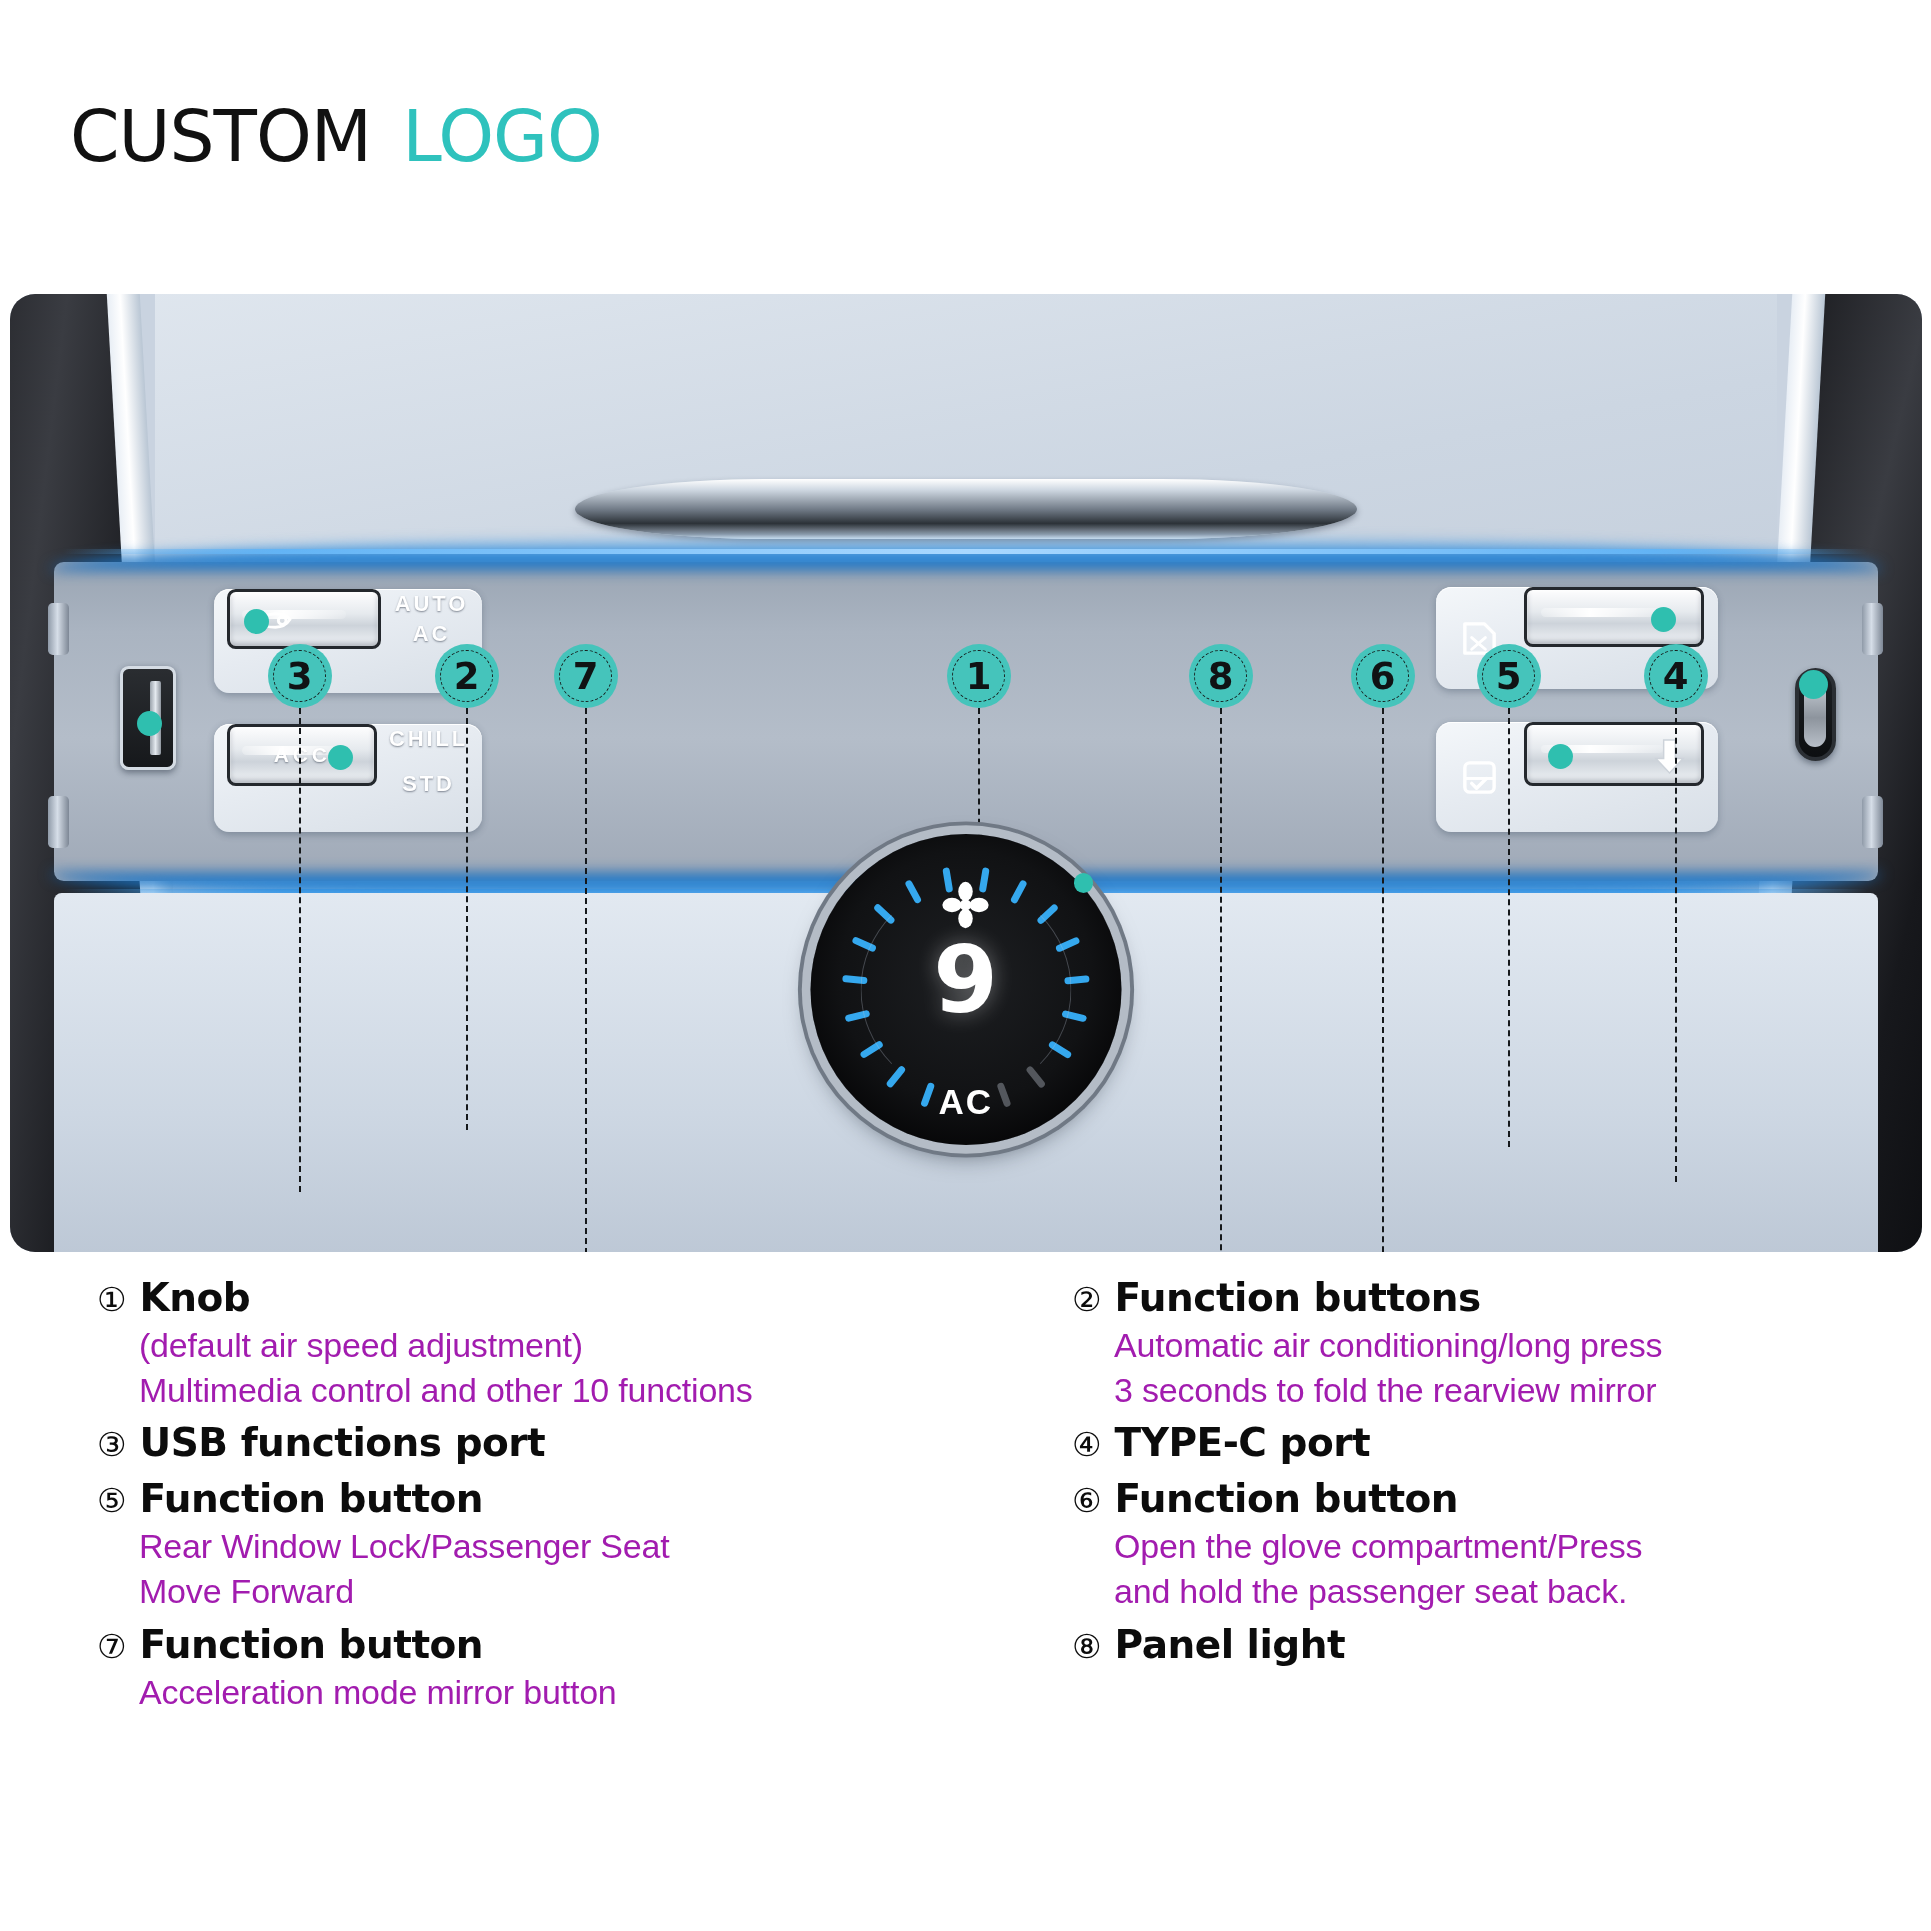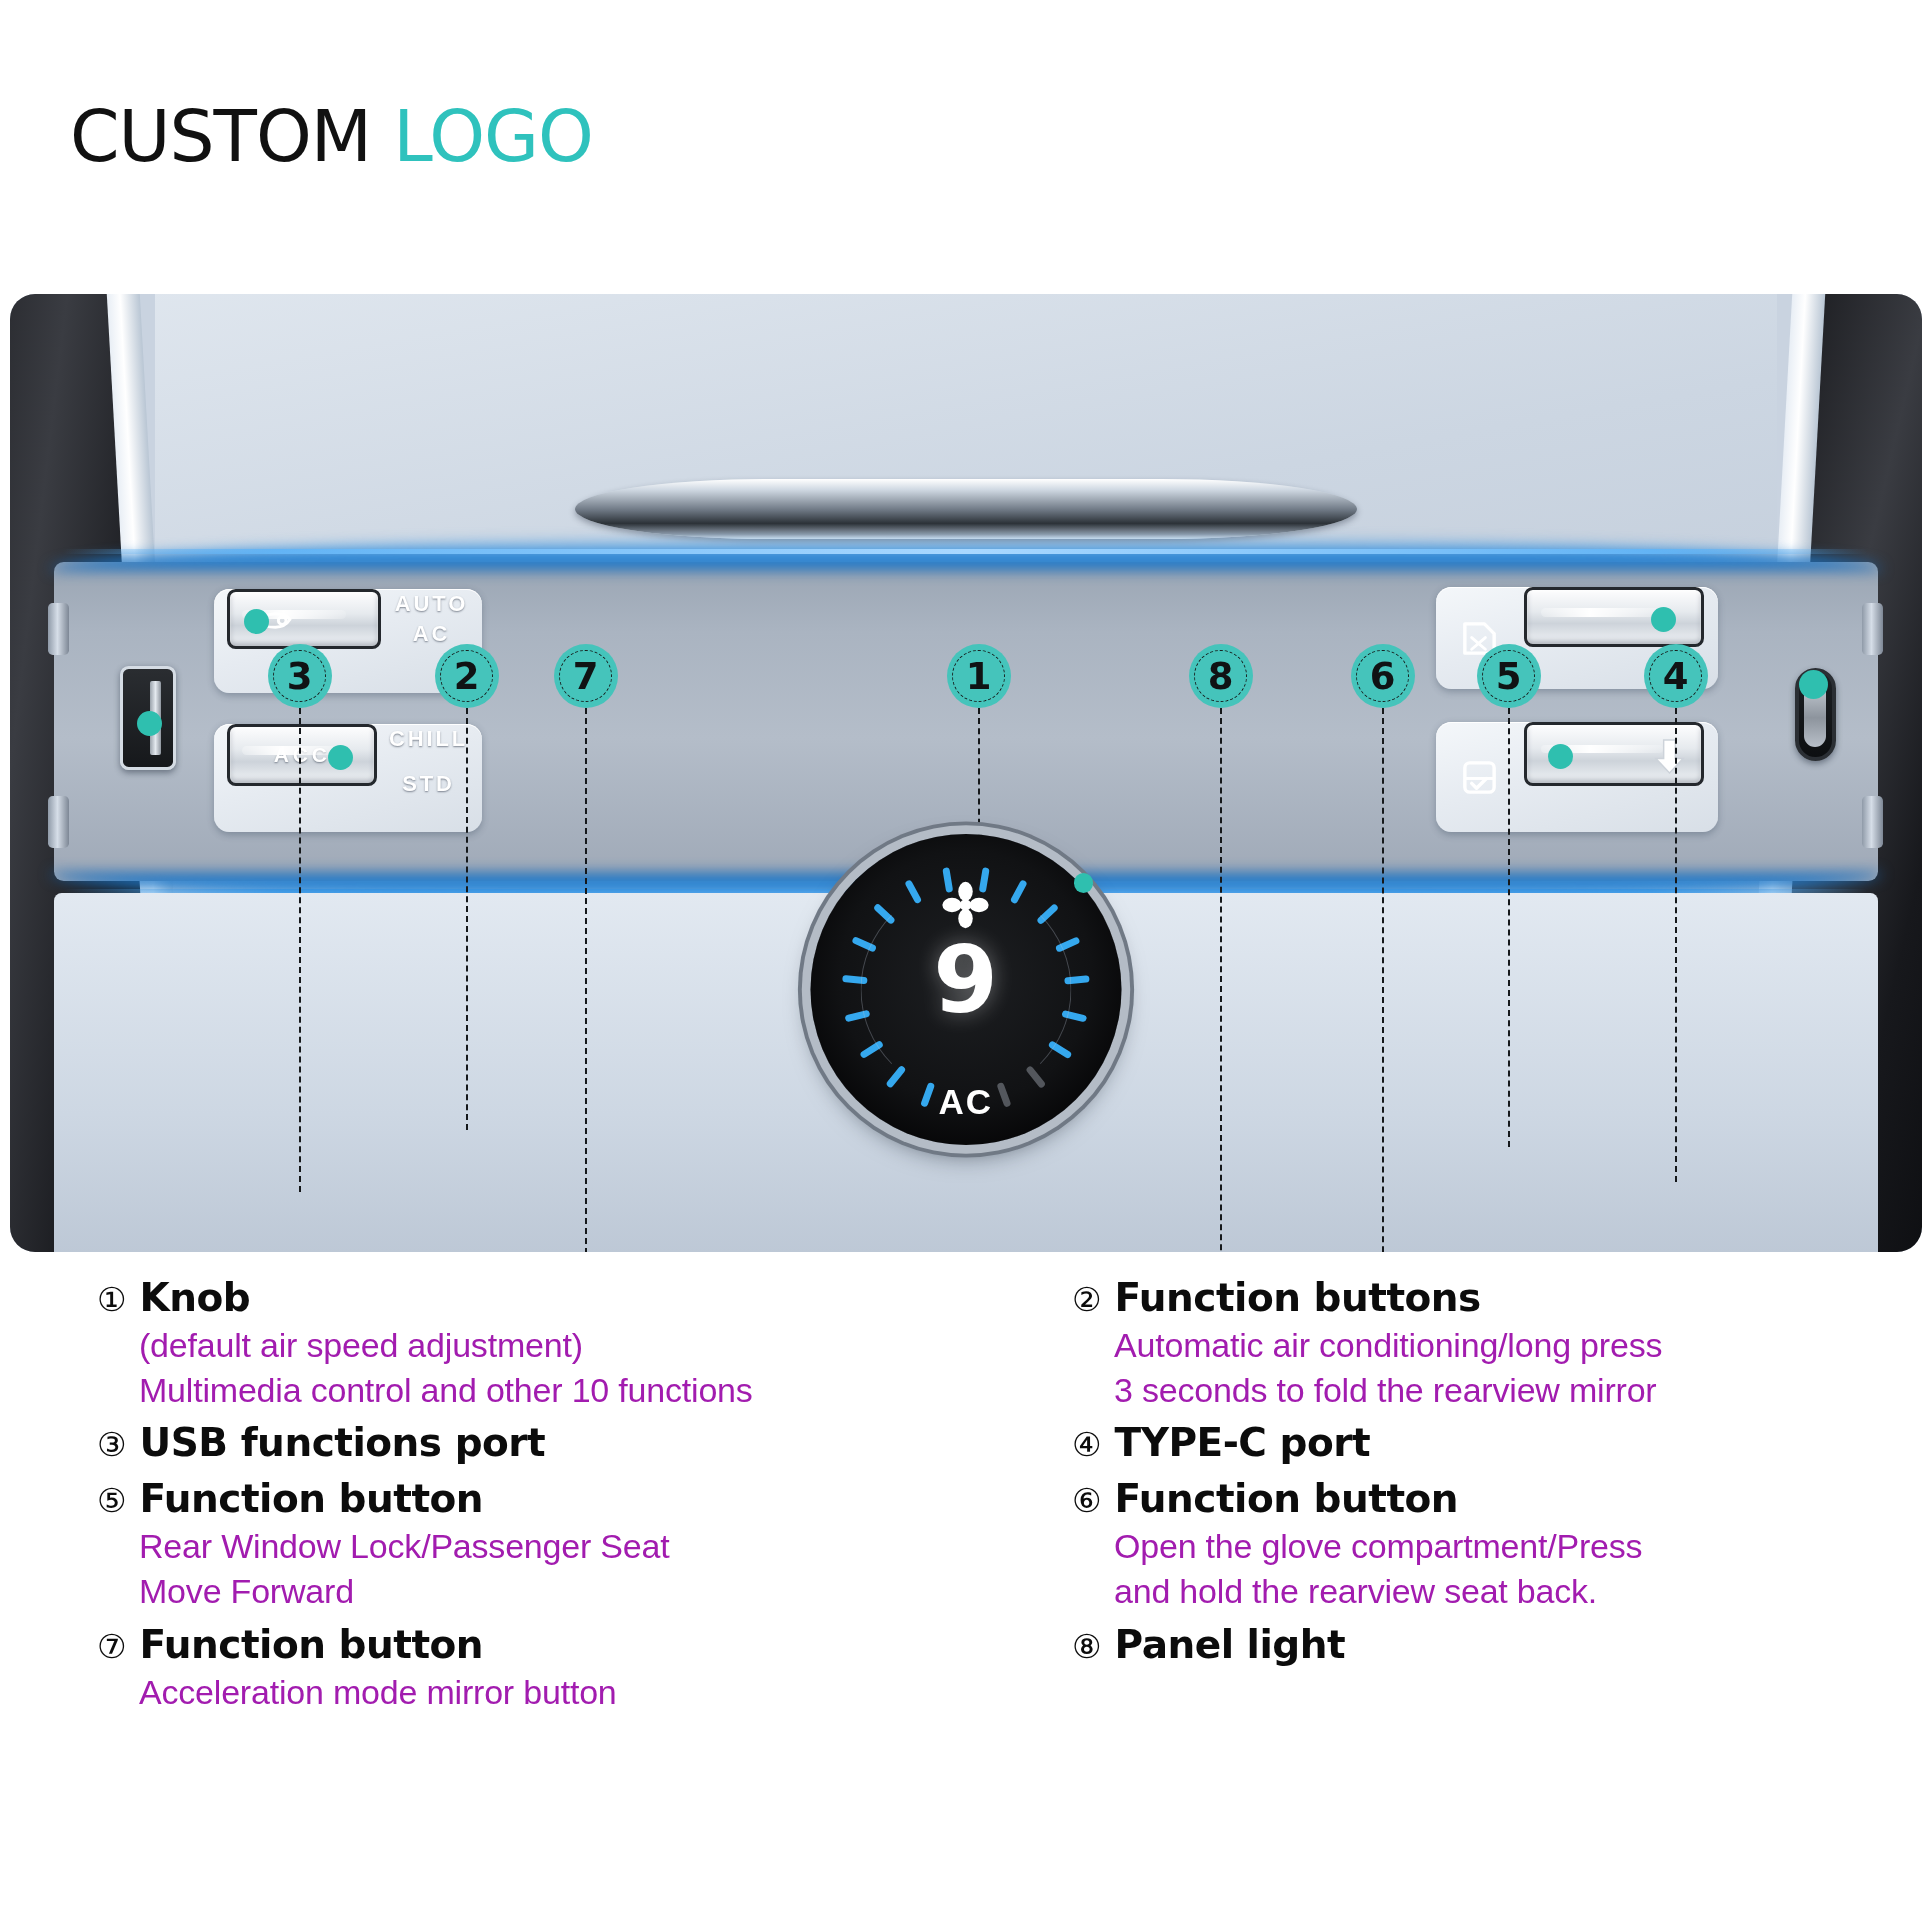--- a/index.html
+++ b/index.html
@@ -13,21 +13,21 @@
   }
 
   
   #logo-bar {
     position: absolute;
     left: 70px;
     top: 92px;
     height: 89px;
     display: flex;
     align-items: center;
-    gap: 22px;
+    gap: 31px;
   }
   .logo-word {
     font-family: "DejaVu Sans", sans-serif;
     font-size: 71px;
     font-weight: 400;
     letter-spacing: -1px;
     line-height: 1;
   }
   .logo-custom { color: #111111; }
   .logo-logo   { color: #2fc2bd; }
@@ -504,21 +504,21 @@
           <span>TYPE-C port</span>
         </div>
       </div>
       <div class="lg-item">
         <div class="lg-head">
           <span class="lg-num">⑥</span>
           <span>Function button</span>
         </div>
         <div class="lg-body">
           <div>Open the glove compartment/Press</div>
-          <div>and hold the rearview seat back.</div>
+          <div>and hold the passenger seat back.</div>
         </div>
       </div>
       <div class="lg-item">
         <div class="lg-head">
           <span class="lg-num">⑧</span>
           <span>Panel light</span>
         </div>
       </div>
     </div>
 </div>

